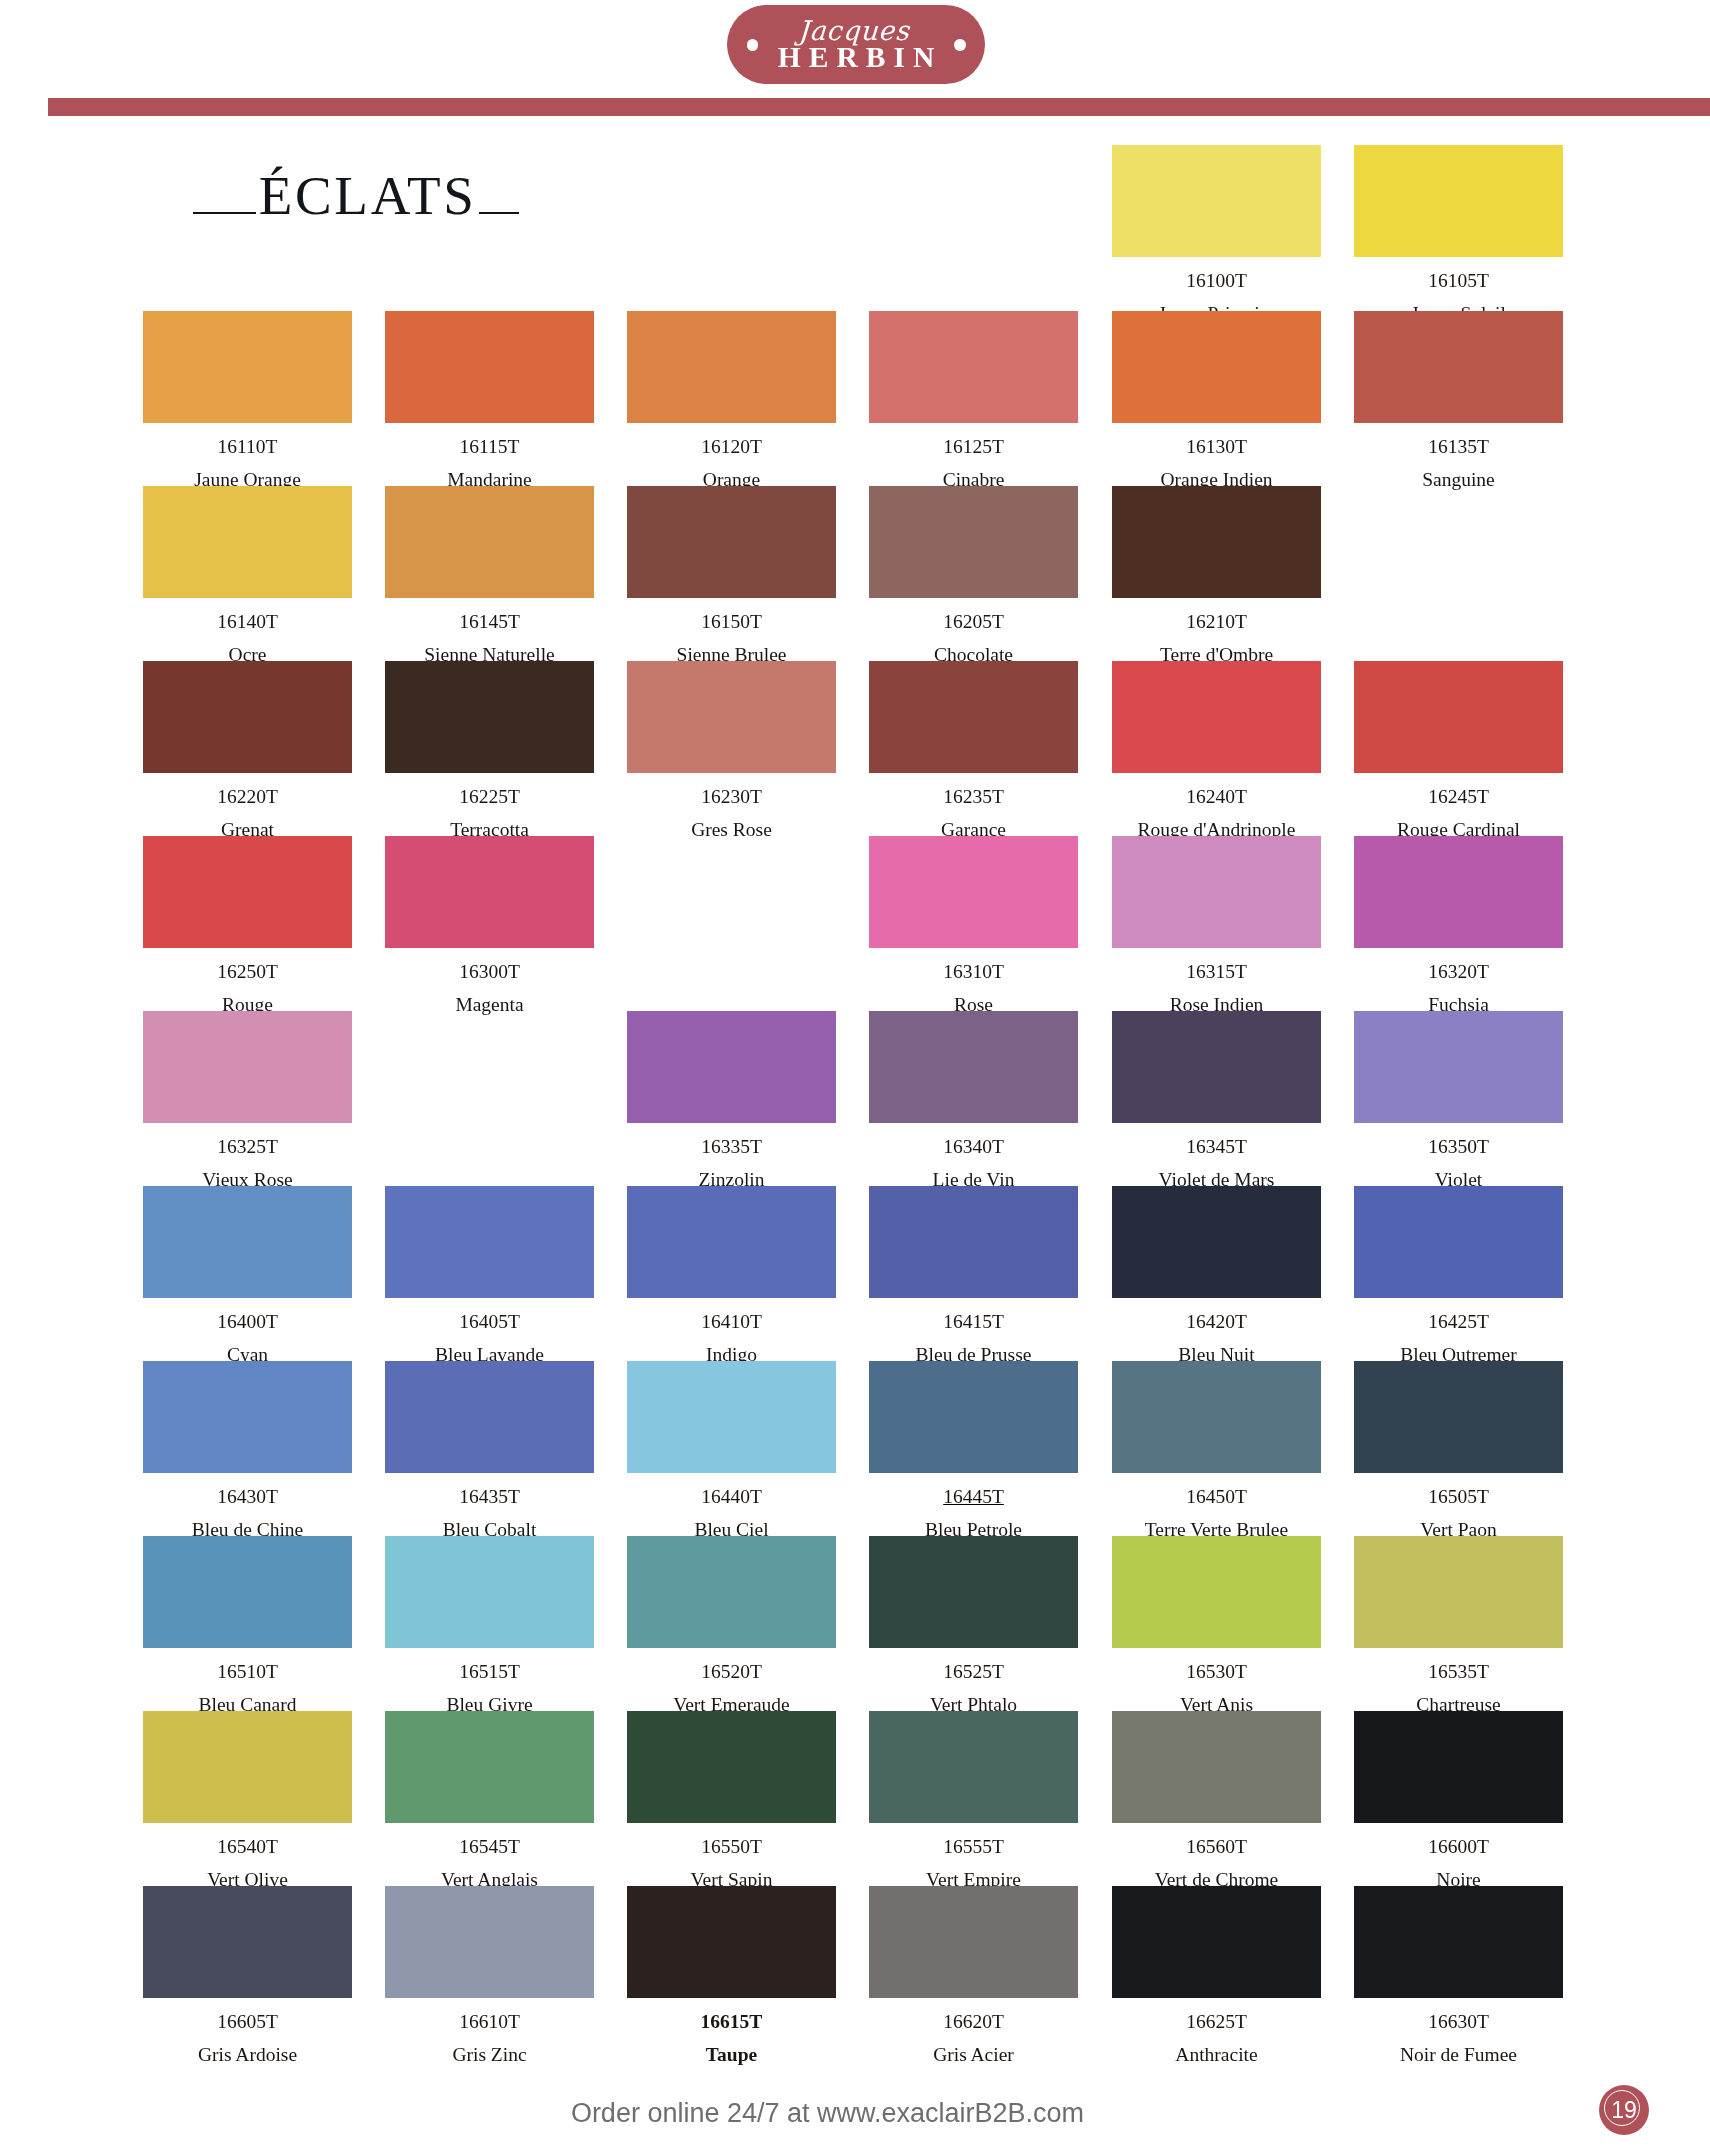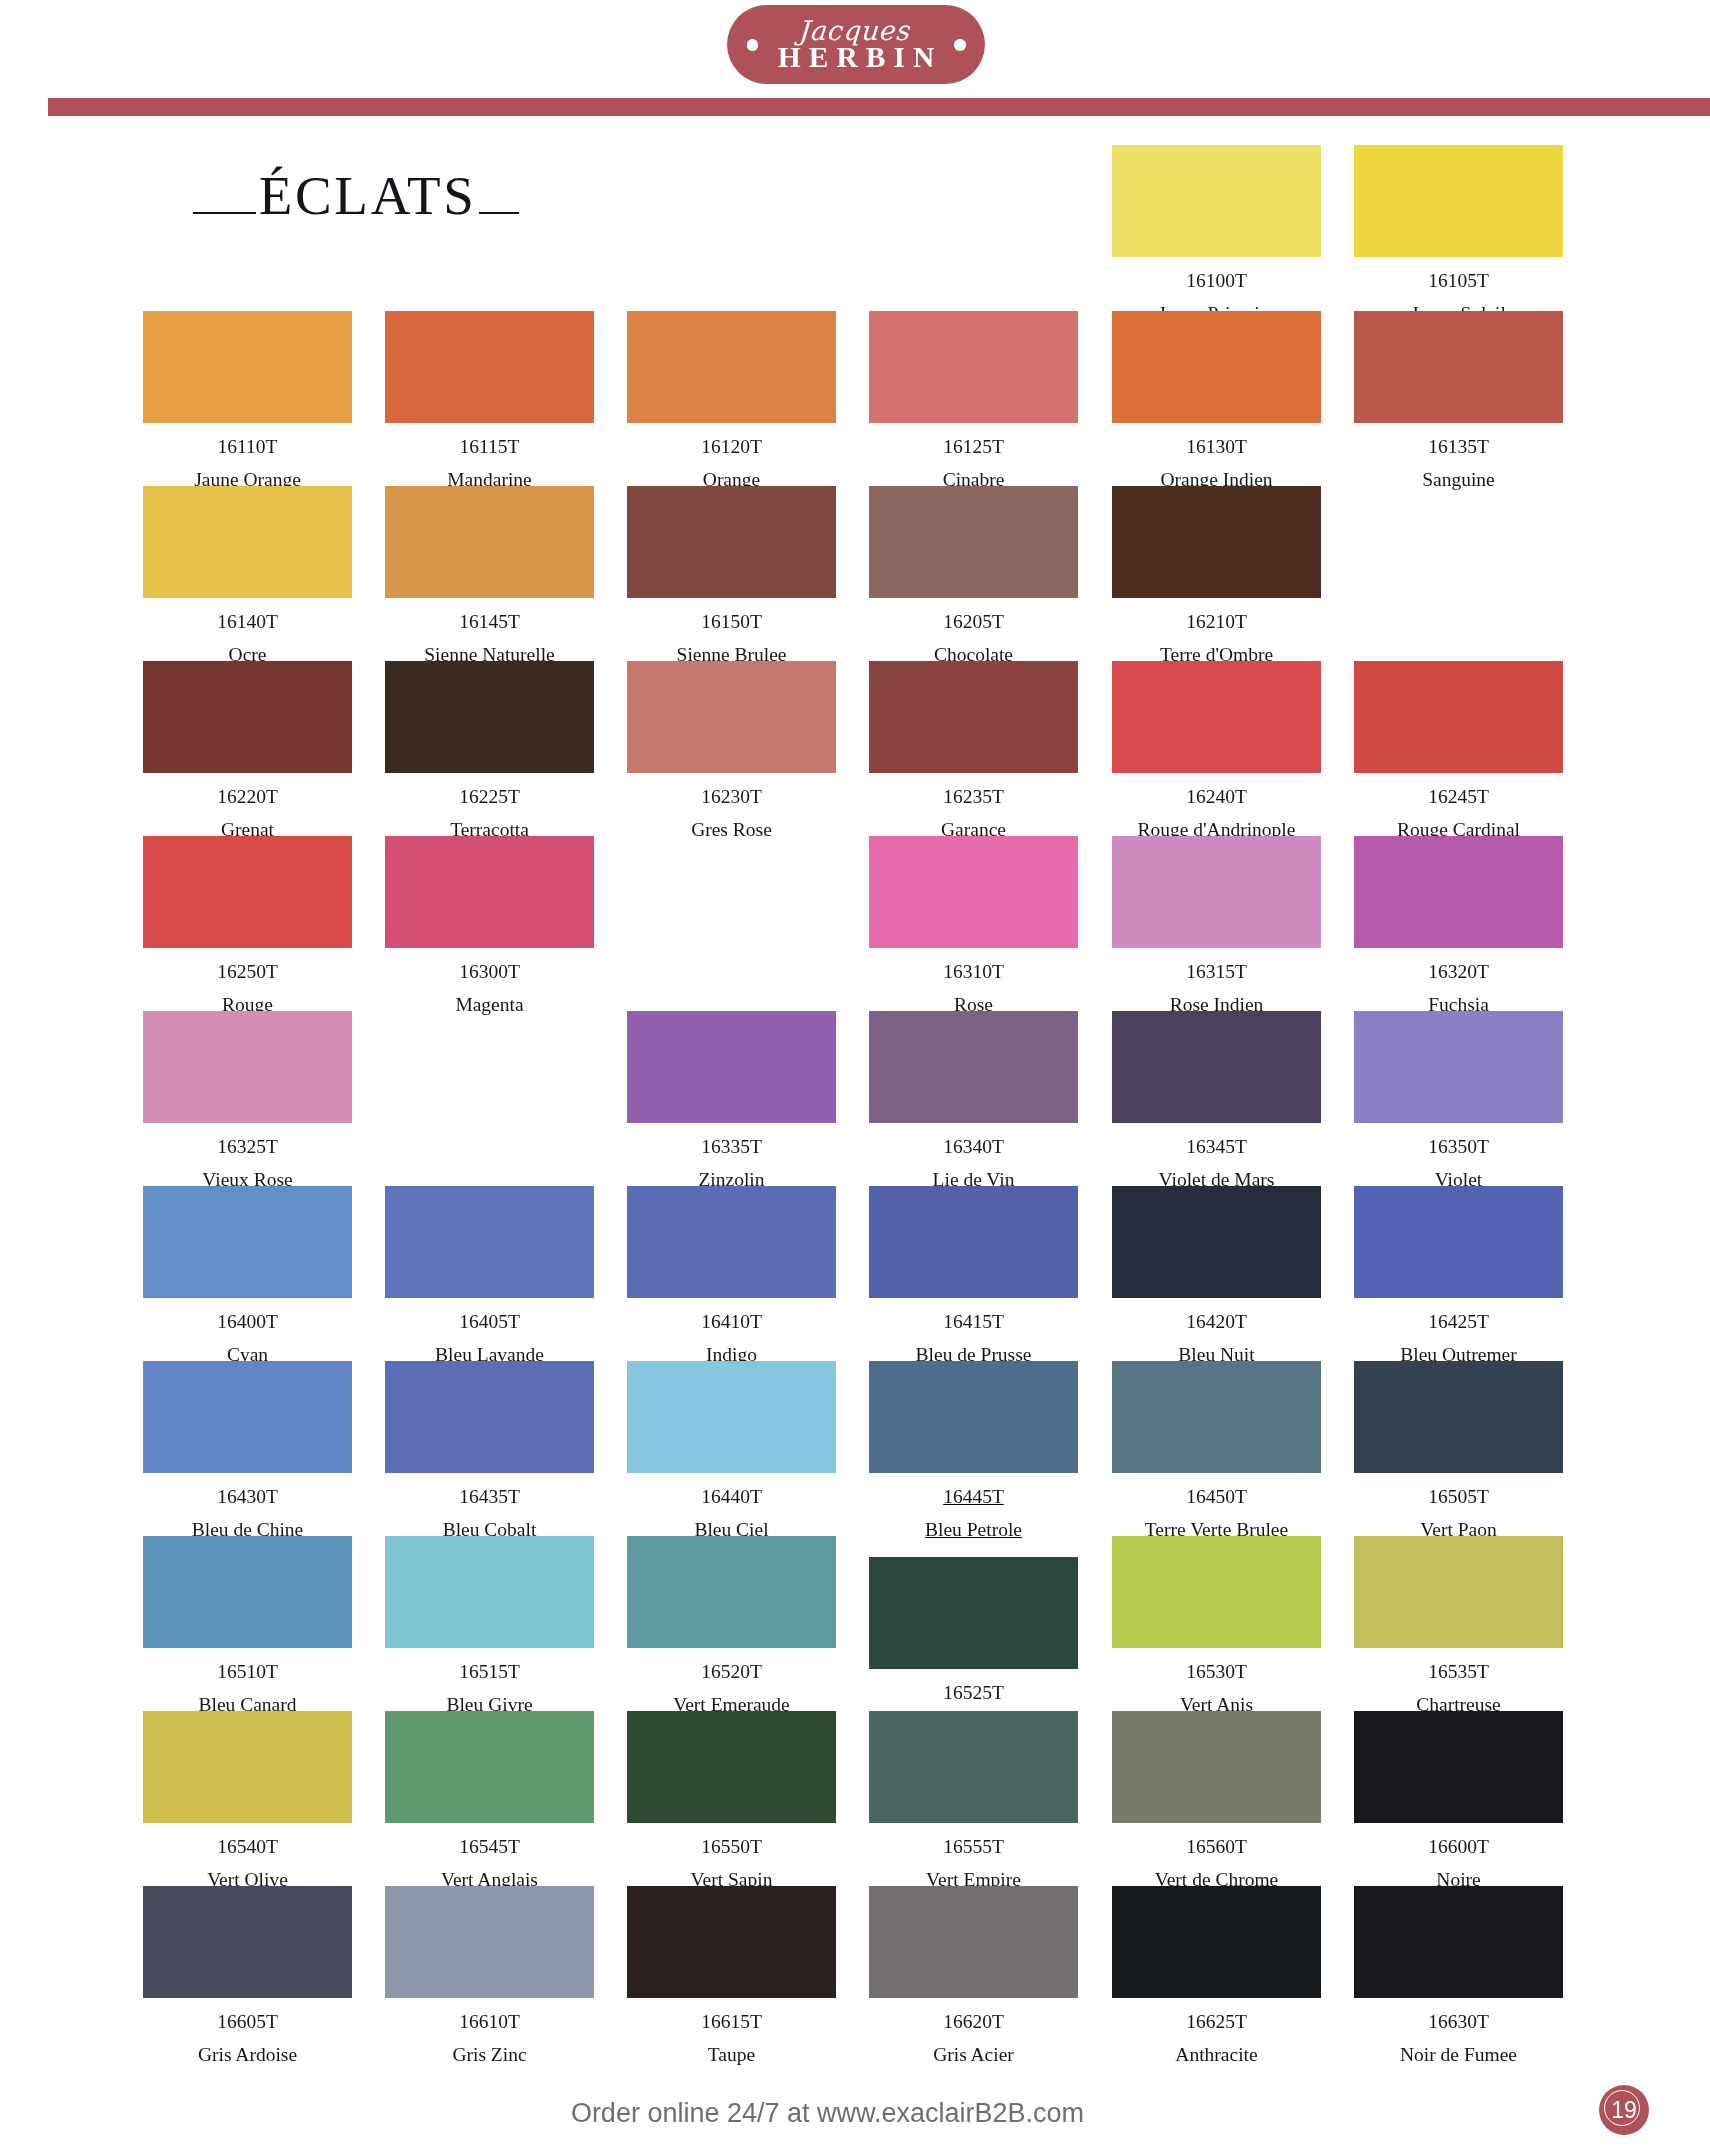--- a/index.html
+++ b/index.html
@@ -371,21 +371,21 @@
     <div class="swatch-cell" style="left: 385px; top: 1536px;">
       <span class="swatch-chip" style="background: rgb(128, 197, 214);"></span>
       <span class="swatch-code">16515T</span>
       <span class="swatch-name">Bleu Givre</span>
     </div>
     <div class="swatch-cell" style="left: 627px; top: 1536px;">
       <span class="swatch-chip" style="background: rgb(95, 154, 160);"></span>
       <span class="swatch-code">16520T</span>
       <span class="swatch-name">Vert Emeraude</span>
     </div>
-    <div class="swatch-cell" style="left: 869px; top: 1536px; margin-top: 21px;">
+    <div class="swatch-cell" style="left: 869px; top: 1536px;">
       <span class="swatch-chip" style="background: rgb(47, 71, 64);"></span>
       <span class="swatch-code">16525T</span>
       <span class="swatch-name">Vert Phtalo</span>
     </div>
     <div class="swatch-cell" style="left: 1112px; top: 1536px;">
       <span class="swatch-chip" style="background: rgb(181, 203, 78);"></span>
       <span class="swatch-code">16530T</span>
       <span class="swatch-name">Vert Anis</span>
     </div>
     <div class="swatch-cell" style="left: 1354px; top: 1536px;">
@@ -426,21 +426,21 @@
     <div class="swatch-cell" style="left: 143px; top: 1886px;">
       <span class="swatch-chip" style="background: rgb(71, 75, 91);"></span>
       <span class="swatch-code">16605T</span>
       <span class="swatch-name">Gris Ardoise</span>
     </div>
     <div class="swatch-cell" style="left: 385px; top: 1886px;">
       <span class="swatch-chip" style="background: rgb(143, 151, 171);"></span>
       <span class="swatch-code">16610T</span>
       <span class="swatch-name">Gris Zinc</span>
     </div>
-    <div class="swatch-cell" style="left: 627px; top: 1886px;">
+    <div class="swatch-cell" style="left: 627px; top: 1886px; font-weight: bold;">
       <span class="swatch-chip" style="background: rgb(43, 34, 32);"></span>
       <span class="swatch-code">16615T</span>
       <span class="swatch-name">Taupe</span>
     </div>
     <div class="swatch-cell" style="left: 869px; top: 1886px;">
       <span class="swatch-chip" style="background: rgb(115, 111, 111);"></span>
       <span class="swatch-code">16620T</span>
       <span class="swatch-name">Gris Acier</span>
     </div>
     <div class="swatch-cell" style="left: 1112px; top: 1886px;">

